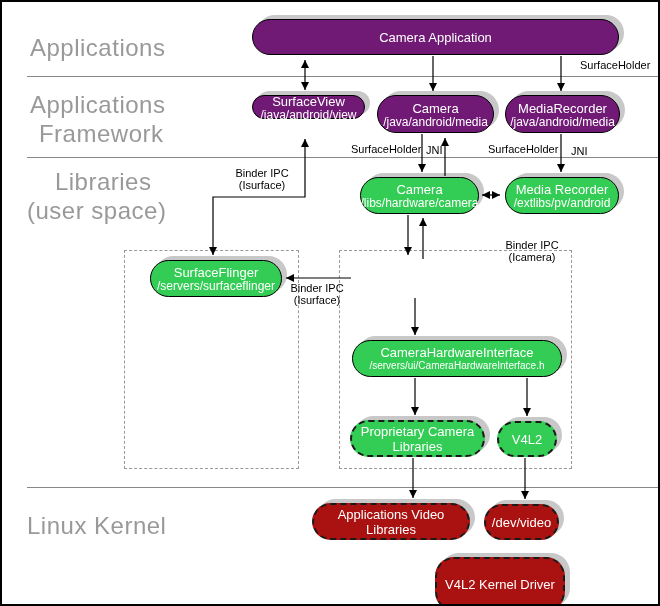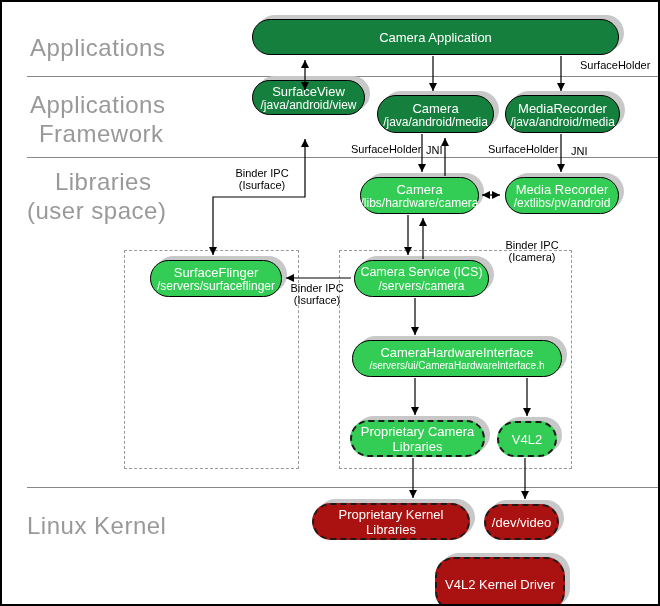--- a/index.html
+++ b/index.html
@@ -14,21 +14,21 @@
   }
   .divider{position:absolute;left:25px;width:631px;height:1px;background:#888;}
   .dashed-rect{position:absolute;border:1px dashed #999;}
   .node{
     position:absolute;display:flex;flex-direction:column;justify-content:center;align-items:center;
     border:1.5px solid #000;border-radius:19px;color:#fff;text-align:center;
     box-shadow:5px -4px 0 0 #c8c8c8;box-sizing:border-box;padding:1px 4px;
   }
   .node .title{font-size:13px;line-height:15px;}
   .node .path{font-size:12px;line-height:12px;}
-  .blue{background:#15803d;}
+  .blue{background:#701a75;}
   .green{background:#33cc55;}
   .red{background:#aa1111;}
   .dashed-border{border:2px dashed #1a1a1a;}
   .pill{border-radius:18px;}
   .small-label{position:absolute;color:#000;font-size:11px;line-height:12px;white-space:nowrap;}
   .center{text-align:center;white-space:normal;}
   svg.edges{position:absolute;left:0;top:0;pointer-events:none;}
   .chi-path{font-size:10px !important;}
 </style>
 </head>
@@ -51,21 +51,21 @@
   </div>
   <div class="layer-label" style="left:25px;top:509px">Linux Kernel</div>
 
   <div class="dashed-rect" style="left:122px;top:248px;width:173px;height:217px"></div>
   <div class="dashed-rect" style="left:337px;top:248px;width:231px;height:217px"></div>
 
   <div class="node blue pill" style="left:250px;top:17px;width:367px;height:36px">
     <div class="title">Camera Application</div>
   </div>
 
-  <div class="node blue" style="left:250px;top:78px;width:113px;height:35px">
+  <div class="node blue" style="left:250px;top:93px;width:113px;height:24px">
     <div class="title">SurfaceView</div>
     <div class="path">/java/android/view</div>
   </div>
   <div class="node blue" style="left:375px;top:93px;width:117px;height:38px">
     <div class="title">Camera</div>
     <div class="path">/java/android/media</div>
   </div>
   <div class="node blue" style="left:503px;top:93px;width:115px;height:38px">
     <div class="title">MediaRecorder</div>
     <div class="path">/java/android/media</div>
@@ -77,39 +77,35 @@
   </div>
   <div class="node green" style="left:503px;top:175px;width:114px;height:37px">
     <div class="title">Media Recorder</div>
     <div class="path">/extlibs/pv/android</div>
   </div>
 
   <div class="node green" style="left:148px;top:258px;width:132px;height:37px">
     <div class="title">SurfaceFlinger</div>
     <div class="path">/servers/surfaceflinger</div>
   </div>
-  <div class="node green" style="left:352px;top:258px;width:135px;height:37px">
-    <div class="title" style="font-size:12.5px">Camera Service (ICS)</div>
-    <div class="path">/servers/camera</div>
-  </div>
 
   <div class="node green" style="left:350px;top:338px;width:210px;height:37px">
     <div class="title">CameraHardwareInterface</div>
     <div class="path chi-path">/servers/ui/CameraHardwareInterface.h</div>
   </div>
 
   <div class="node green dashed-border" style="left:348px;top:418px;width:135px;height:37px">
     <div class="title">Proprietary Camera Libraries</div>
   </div>
   <div class="node green dashed-border" style="left:495px;top:419px;width:60px;height:36px">
     <div class="title">V4L2</div>
   </div>
 
   <div class="node red dashed-border" style="left:310px;top:501px;width:158px;height:37px">
-    <div class="title">Proprietary Kernel Libraries</div>
+    <div class="title">Applications Video Libraries</div>
   </div>
   <div class="node red dashed-border" style="left:482px;top:502px;width:75px;height:36px">
     <div class="title">/dev/video</div>
   </div>
   <div class="node red dashed-border" style="left:433px;top:555px;width:130px;height:54px">
     <div class="title">V4L2 Kernel Driver</div>
   </div>
 
   <svg class="edges" width="656" height="602" viewBox="0 0 656 602">
     <defs>

